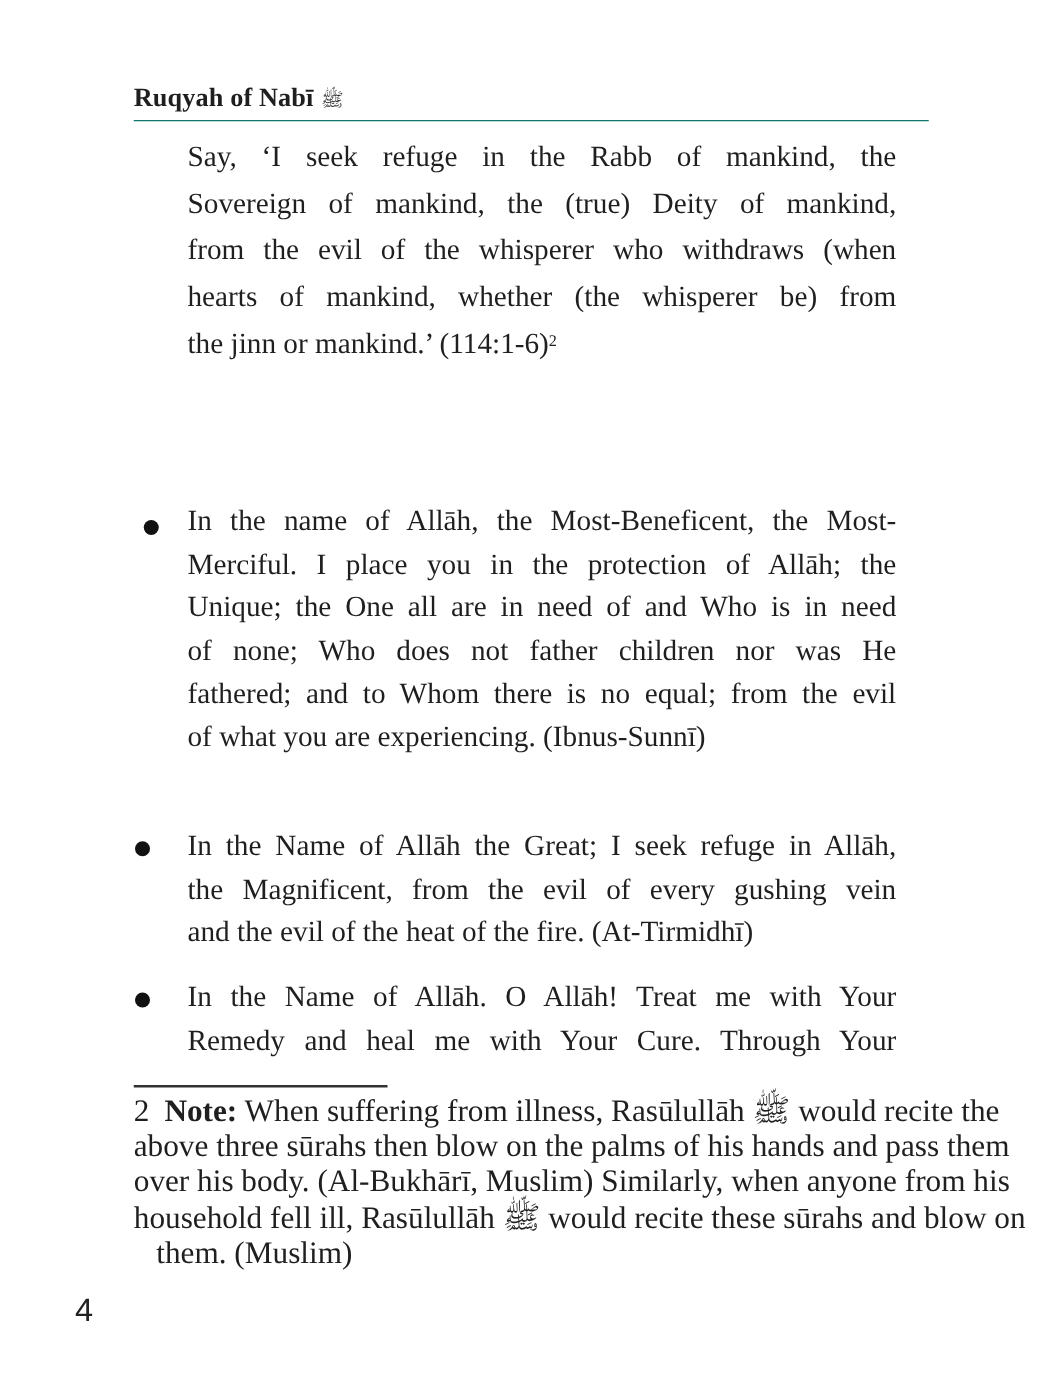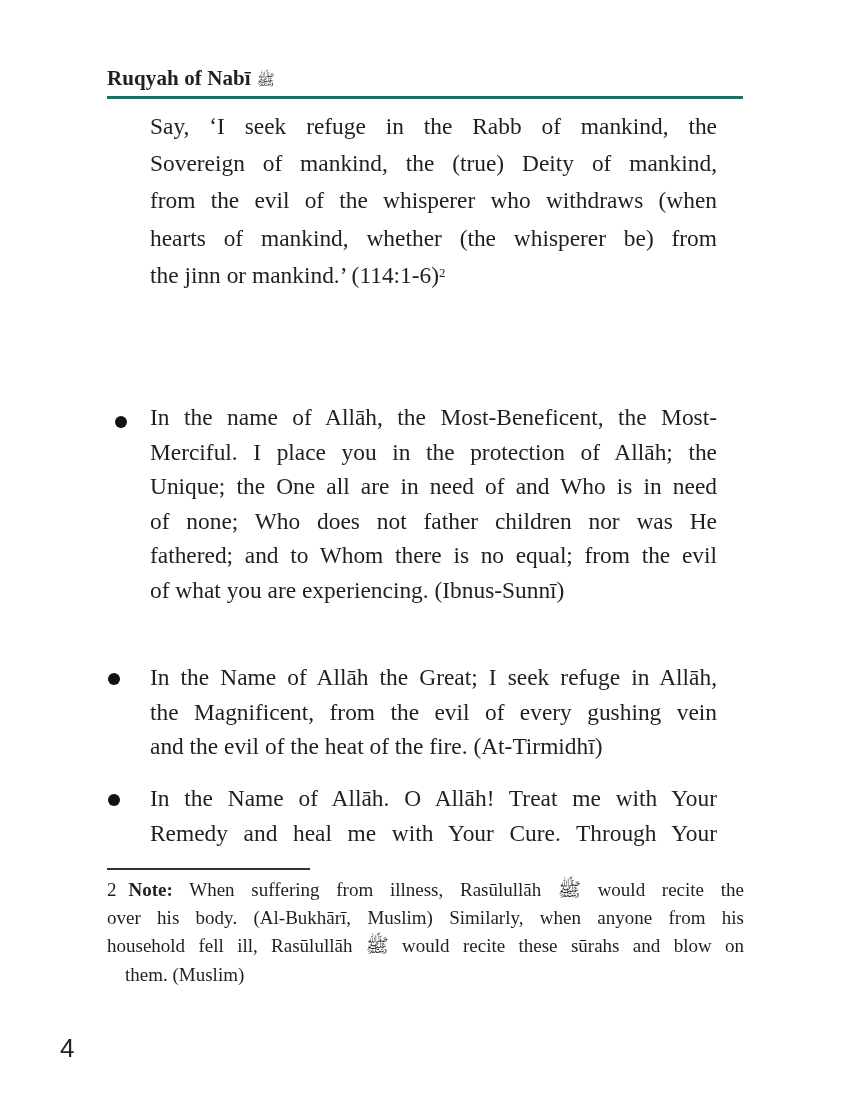--- a/index.html
+++ b/index.html
@@ -1,28 +1,28 @@
 <!DOCTYPE html>
 <html><head>
 <meta charset="utf-8">
 <style>
   html, body { margin:0; padding:0; background:#ffffff; }
   body { width:850px; height:1116px; position:relative; overflow:hidden; color:#1f1f1f;
          font-family:"Liberation Serif", "DejaVu Serif", serif; }
-  .header { position:absolute; left:107px; top:64px; width:636px; height:32px; border-bottom:3px solid #0f766e; }
+  .header { position:absolute; left:107px; top:64px; width:636px; height:32px; border-bottom:1px solid #0f766e; }
   .header-title { position:absolute; left:0; top:2px; font-size:21px; font-weight:bold; letter-spacing:0.1px; }
   .saw { font-size:15px; font-weight:normal; margin-left:6px; color:#333; }
   .para { position:absolute; left:150px; width:567px; font-size:23.4px; line-height:37.2px; text-align:justify; }
   .para .line { display:block; text-align:justify; text-align-last:justify; white-space:nowrap; }
   .para .line.last { text-align-last:left; }
   .bullet-dot { position:absolute; width:12px; height:12px; border-radius:50%; background:#111; }
   .blk2 .line { line-height:34.5px; }
   sup { font-size:13px; vertical-align:top; position:relative; top:-3px; }
   .fn-rule { position:absolute; left:107px; top:868px; width:203px; height:2px; background:#333; }
-  .footnote { position:absolute; left:107px; top:876px; width:637px; font-size:19px; line-height:28.2px; }
+  .footnote { position:absolute; left:107px; top:876px; width:637px; font-size:25px; line-height:28.2px; }
   .footnote .line { display:block; text-align:justify; text-align-last:justify; white-space:nowrap; }
   .footnote .line.last { text-align-last:left;margin-left:18px; }
   .fn-num { margin-right:12px; }
   .fn-note { font-weight:bold; }
   .page-num { position:absolute; left:60px; top:1033px; font-family:"Liberation Sans", "DejaVu Sans", sans-serif; font-size:26px; color:#222; }
 </style>
 </head>
 <body>
 
 <div class="header">
@@ -59,18 +59,19 @@
 <div class="bullet-dot" style="left:108px; top:794px;"></div>
 <div class="para blk2" style="top:781px;">
   <span class="line">In the Name of Allāh. O Allāh! Treat me with Your</span>
   <span class="line">Remedy and heal me with Your Cure. Through Your</span>
 </div>
 
 <div class="fn-rule"></div>
 
 <div class="footnote">
   <span class="line"><span class="fn-num">2</span><span class="fn-note">Note:</span> <span>When suffering from illness, Rasūlullāh ﷺ would recite the</span></span>
+  <span class="line">above three sūrahs then blow on the palms of his hands and pass them</span>
   <span class="line">over his body. (Al-Bukhārī, Muslim) Similarly, when anyone from his</span>
   <span class="line">household fell ill, Rasūlullāh ﷺ would recite these sūrahs and blow on</span>
   <span class="line last">them. (Muslim)</span>
 </div>
 
 <div class="page-num">4</div>
 
 </body></html>

